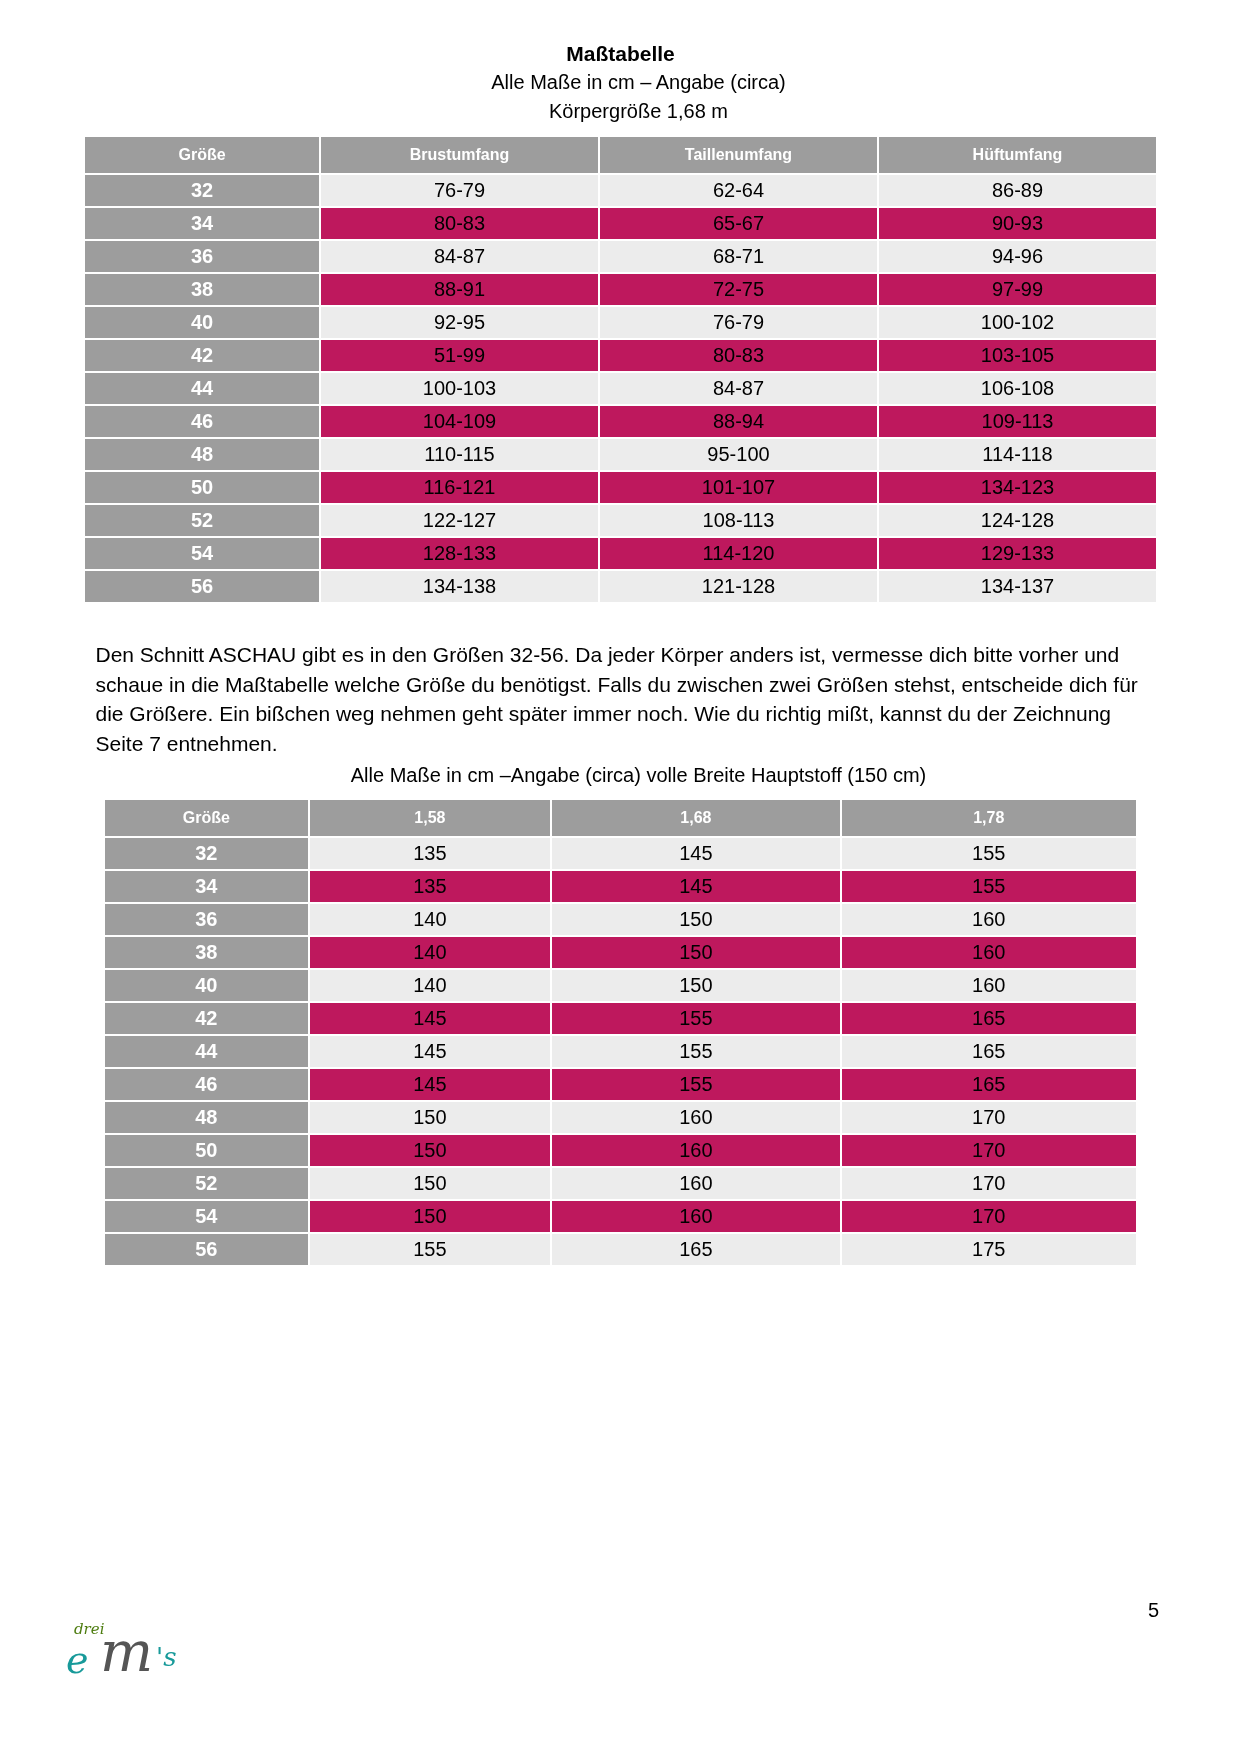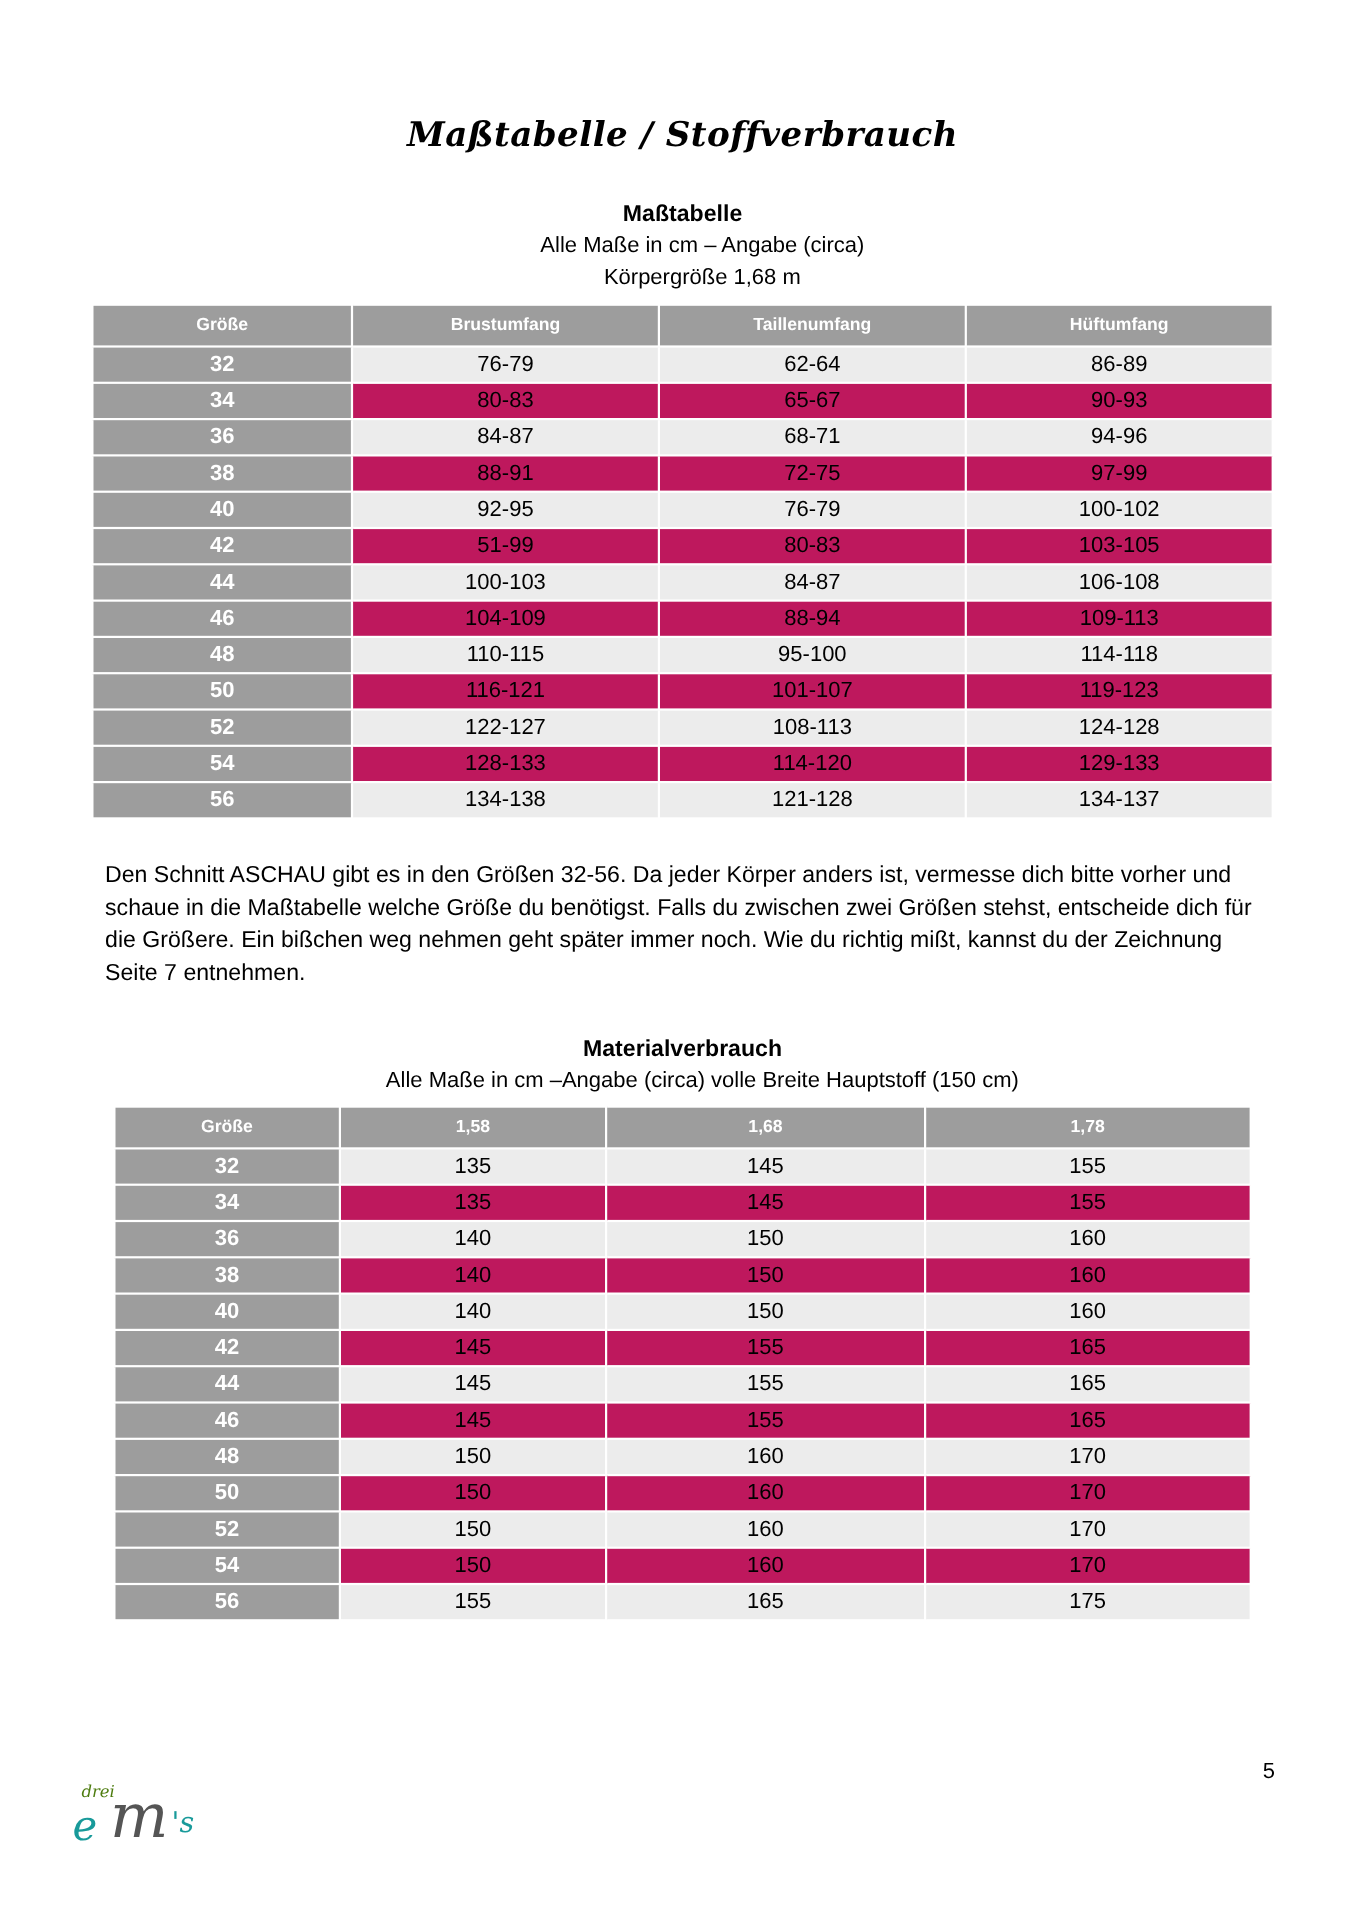--- a/index.html
+++ b/index.html
@@ -165,21 +165,20 @@
     font-size: 26px;
     font-style: italic;
     color: #189a9a;
   }
 </style>
 </head>
 <body>
 
 <div class="page">
 
-  <h1 class="doc-title">Maßtabelle / Stoffverbrauch</h1>
 
   <div class="section-head">Maßtabelle</div>
   <div class="section-sub">Alle Maße in cm – Angabe (circa)</div>
   <div class="section-sub">Körpergröße 1,68 m</div>
 
   <div class="table-wrap">
     <table class="measure">
       <colgroup>
           <col class="c0">
           <col class="c1">
@@ -246,21 +245,21 @@
         <tr class="odd">
           <td class="size-col">48</td>
           <td class="data">110-115</td>
           <td class="data">95-100</td>
           <td class="data">114-118</td>
         </tr>
         <tr class="even">
           <td class="size-col">50</td>
           <td class="data">116-121</td>
           <td class="data">101-107</td>
-          <td class="data">119-123</td>
+          <td class="data">134-123</td>
         </tr>
         <tr class="odd">
           <td class="size-col">52</td>
           <td class="data">122-127</td>
           <td class="data">108-113</td>
           <td class="data">124-128</td>
         </tr>
         <tr class="even">
           <td class="size-col">54</td>
           <td class="data">128-133</td>
@@ -272,21 +271,20 @@
           <td class="data">134-138</td>
           <td class="data">121-128</td>
           <td class="data">134-137</td>
         </tr>
       </tbody>
     </table>
   </div>
 
   <p class="body-par">Den Schnitt ASCHAU gibt es in den Größen 32-56. Da jeder Körper anders ist, vermesse dich bitte vorher und schaue in die Maßtabelle welche Größe du benötigst. Falls du zwischen zwei Größen stehst, entscheide dich für die Größere. Ein bißchen weg nehmen geht später immer noch. Wie du richtig mißt, kannst du der Zeichnung Seite 7 entnehmen.</p>
 
-  <div class="section-head">Materialverbrauch</div>
   <div class="section-sub">Alle Maße in cm –Angabe (circa) volle Breite Hauptstoff (150 cm)</div>
 
   <div class="table-wrap">
     <table class="material">
       <colgroup>
           <col class="c0">
           <col class="c1">
           <col class="c2">
           <col class="c3">
         </colgroup>

